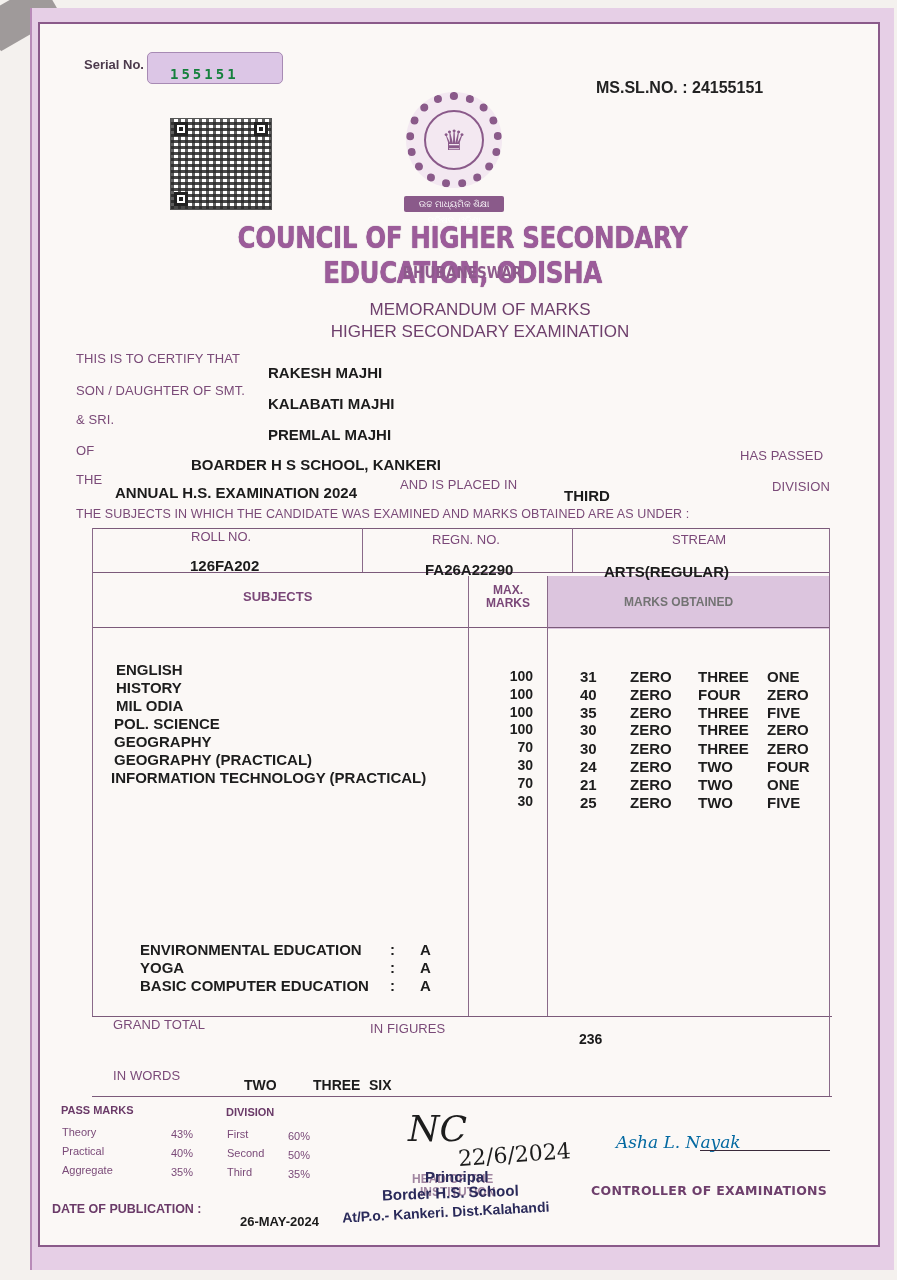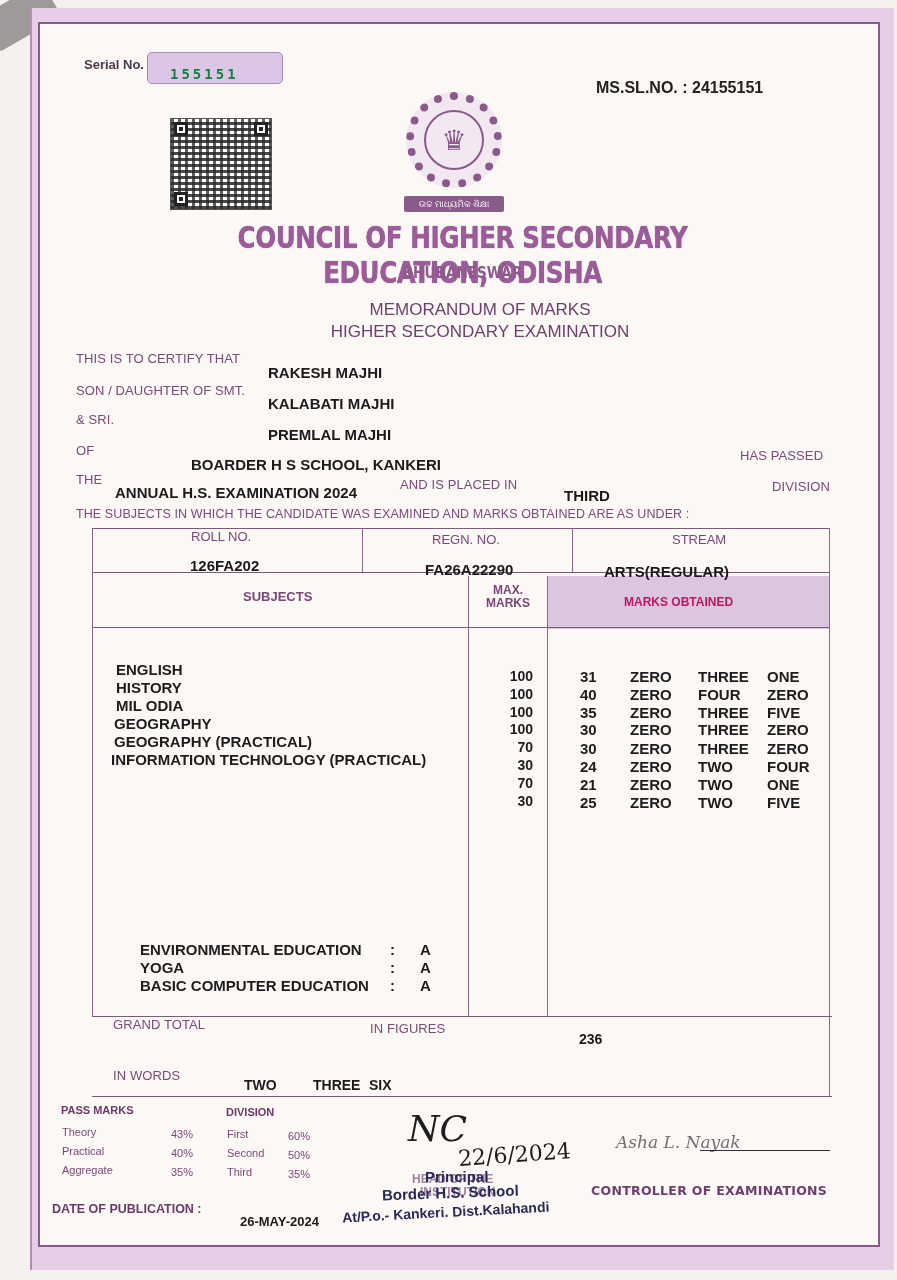--- a/index.html
+++ b/index.html
@@ -130,26 +130,27 @@
 <div class="abs tblhead" style="left:432px;top:532px;font-weight:normal;">REGN. NO.</div>
 <div class="abs val" style="left:425px;top:561px;">FA26A22290</div>
 <div class="abs tblhead" style="left:672px;top:532px;font-weight:normal;">STREAM</div>
 <div class="abs val" style="left:604px;top:563px;">ARTS(REGULAR)</div>
 
 <div class="abs tblhead" style="left:243px;top:589px;">SUBJECTS</div>
 <div class="abs tblhead" style="left:468px;top:584px;width:80px;text-align:center;font-size:12px;line-height:13px;">
   <div>MAX.</div>
   <div>MARKS</div>
 </div>
-<div class="abs tblhead" style="left:624px;top:595px;font-size:12px;color:#be185d;">MARKS OBTAINED</div>
+<div class="abs tblhead" style="left:624px;top:595px;font-size:12px;color:#737373;">MARKS OBTAINED</div>
 
 <div class="abs subjects">
   <div style="padding-left:5px;">ENGLISH</div>
   <div style="padding-left:5px;">HISTORY</div>
   <div style="padding-left:5px;">MIL ODIA</div>
+  <div style="padding-left:3px;">POL. SCIENCE</div>
   <div style="padding-left:3px;">GEOGRAPHY</div>
   <div style="padding-left:3px;">GEOGRAPHY (PRACTICAL)</div>
   <div>INFORMATION TECHNOLOGY (PRACTICAL)</div>
 </div>
 <div class="abs maxcol">
   <div>100</div>
   <div>100</div>
   <div>100</div>
   <div>100</div>
   <div>70</div>
@@ -255,15 +256,15 @@
 <div class="abs val" style="left:240px;top:1214px;font-size:13px;">26-MAY-2024</div>
 
 <div class="abs sig" style="left:408px;top:1108px;font-size:36px;">NC</div>
 <div class="abs sig" style="left:458px;top:1142px;font-size:22px;font-style:normal;transform:rotate(-4deg);">22/6/2024</div>
 <div class="abs smallb" style="left:412px;top:1172px;font-size:12px;color:#a085a0;">HEAD OF THE</div>
 <div class="abs smallb" style="left:420px;top:1185px;font-size:12px;color:#a085a0;">INSTITUTION</div>
 <div class="abs stamp" style="left:425px;top:1168px;font-size:15px;">Principal</div>
 <div class="abs stamp" style="left:382px;top:1184px;font-size:15px;transform:rotate(-2deg);">Border H.S. School</div>
 <div class="abs stamp" style="left:342px;top:1204px;font-size:14px;transform:rotate(-3deg);">At/P.o.- Kankeri. Dist.Kalahandi</div>
 
-<div class="abs sig" style="left:616px;top:1132px;font-size:17px;color:#737373;">Asha  L.  Nayak</div>
+<div class="abs sig" style="left:616px;top:1132px;font-size:17px;color:#0369a1;">Asha  L.  Nayak</div>
 <div class="hline" style="left:700px;top:1150px;width:130px;background:#3a2a3a;"></div>
 <div class="abs" style="left:591px;top:1183px;font-family:'DejaVu Sans',sans-serif;font-weight:bold;font-size:12.5px;color:#6e3f6c;letter-spacing:0.3px;">CONTROLLER OF EXAMINATIONS</div>
 
 </body></html>

